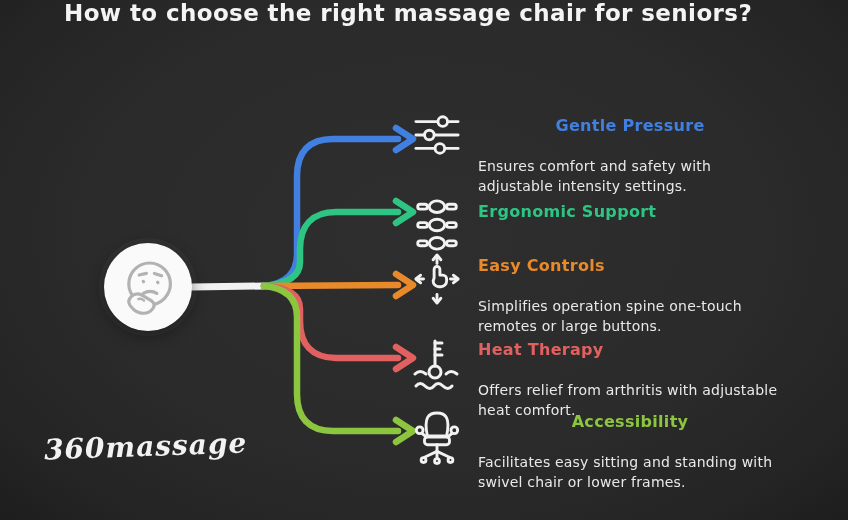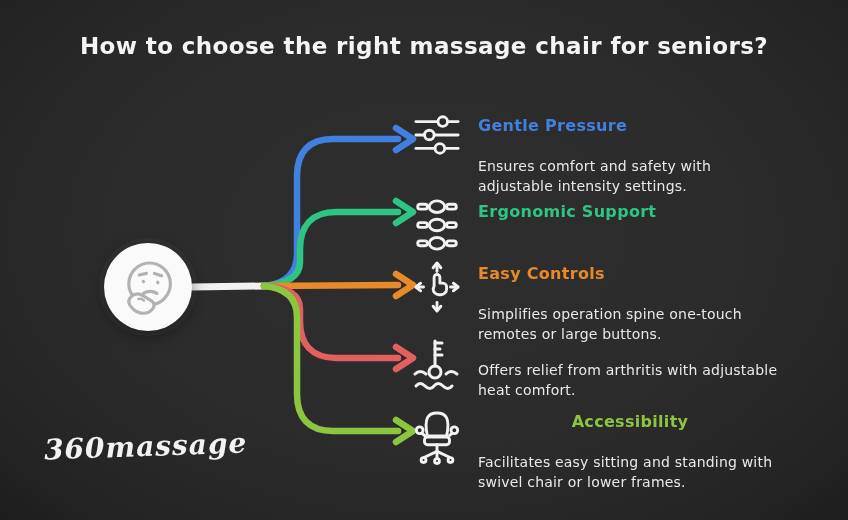--- a/index.html
+++ b/index.html
@@ -4,23 +4,23 @@
 <style>
   html,body{margin:0;padding:0;}
   .canvas{
     position:relative;
     width:848px;height:520px;
     background:radial-gradient(ellipse at 50% 45%, #2e2e2e 0%, #2b2b2b 55%, #242424 85%, #1d1d1d 100%);
     overflow:hidden;
     font-family:"DejaVu Sans", sans-serif;
   }
   .title{
-    position:absolute;left:64px;top:33px;width:720px;
+    position:absolute;left:64px;top:0;width:720px;
     margin:0;
-    color:#f4f4f4;font-size:23px;font-weight:bold;letter-spacing:.4px;text-align:center;
+    color:#f4f4f4;font-size:23px;font-weight:bold;letter-spacing:.4px;
   }
   .links{position:absolute;left:0;top:0;width:848px;height:520px;}
   .links path{fill:none;stroke-width:6.5;stroke-linecap:round;stroke-linejoin:round;}
   .links .shaft-white{stroke:#f2f2f2;stroke-width:7;}
   .thinker{
     position:absolute;left:104px;top:243px;width:88px;height:88px;
     background:#fafafa;border-radius:50%;
     box-shadow:0 4px 16px rgba(0,0,0,.45), 0 0 0 5px rgba(255,255,255,.04);
     display:flex;align-items:center;justify-content:center;
   }
@@ -87,21 +87,21 @@
       <svg width="46" height="46" viewBox="0 0 48 46">
         <path d="M 2 9 H 46"></path>
           <circle cx="30" cy="9" r="5" fill="#2b2b2b"></circle>
         <path d="M 2 23 H 46"></path>
           <circle cx="16" cy="23" r="5" fill="#2b2b2b"></circle>
         <path d="M 2 37 H 46"></path>
           <circle cx="27" cy="37" r="5" fill="#2b2b2b"></circle>
       </svg>
     </div>
     <div class="txt">
-      <div class="label" style="color: rgb(65, 128, 224);">Gentle Pressure</div>
+      <div class="label" style="color: rgb(65, 128, 224); text-align: center;">Gentle Pressure</div>
       <div class="desc">Ensures comfort and safety with adjustable intensity settings.</div>
     </div>
   </div>
 
   <div class="item" style="top:198px">
     <div class="iconbox">
       <svg width="44" height="54" viewBox="0 0 44 56">
         <g>
           <rect x="2" y="6.5" width="10" height="5" rx="2.5"></rect>
           <rect x="32" y="6.5" width="10" height="5" rx="2.5"></rect>
@@ -113,21 +113,21 @@
           <rect x="32" y="44.5" width="10" height="5" rx="2.5"></rect>
           <ellipse cx="22" cy="47" rx="8" ry="6"></ellipse>
         </g>
       </svg>
     </div>
     <div class="txt">
       <div class="label" style="color: rgb(46, 197, 132);">Ergonomic Support</div>
     </div>
   </div>
 
-  <div class="item" style="top:260px">
+  <div class="item" style="top:252px">
     <div class="iconbox">
       <svg width="52" height="54" viewBox="0 0 52 56">
         <path d="M 26 12 V 5"></path>
           <path d="M 22 8 L 26 3 L 30 8"></path>
         <path d="M 26 44 V 51"></path>
           <path d="M 22 48 L 26 53 L 30 48"></path>
         <path d="M 12 28 H 5"></path>
           <path d="M 9 24 L 4 28 L 9 32"></path>
         <path d="M 40 28 H 47"></path>
           <path d="M 43 24 L 48 28 L 43 32"></path>
@@ -147,20 +147,21 @@
         <path d="M 22 7 h 7"></path>
           <path d="M 22 13 h 5"></path>
           <path d="M 22 19 h 7"></path>
         <circle cx="22" cy="36" r="6"></circle>
         <path d="M 2 38 q 5 -5 11 0"></path>
         <path d="M 33 38 q 5 -5 11 0"></path>
         <path d="M 3 50 q 4 -5 9 0 t 9 0 t 9 0 t 9 0"></path>
       </svg>
     </div>
     <div class="txt">
+      <div class="label" style="color: rgb(227, 96, 96);">Heat Therapy</div>
       <div class="desc">Offers relief from arthritis with adjustable heat comfort.</div>
     </div>
   </div>
 
   <div class="item" style="top:408px">
     <div class="iconbox">
       <svg width="52" height="58" viewBox="0 0 52 58">
         <path d="M 16 28 C 12 9 17 4 26 4 C 35 4 40 9 36 28 Z"></path>
         <circle cx="8" cy="22" r="3.5"></circle>
           <path d="M 10 25 L 15 29"></path>

